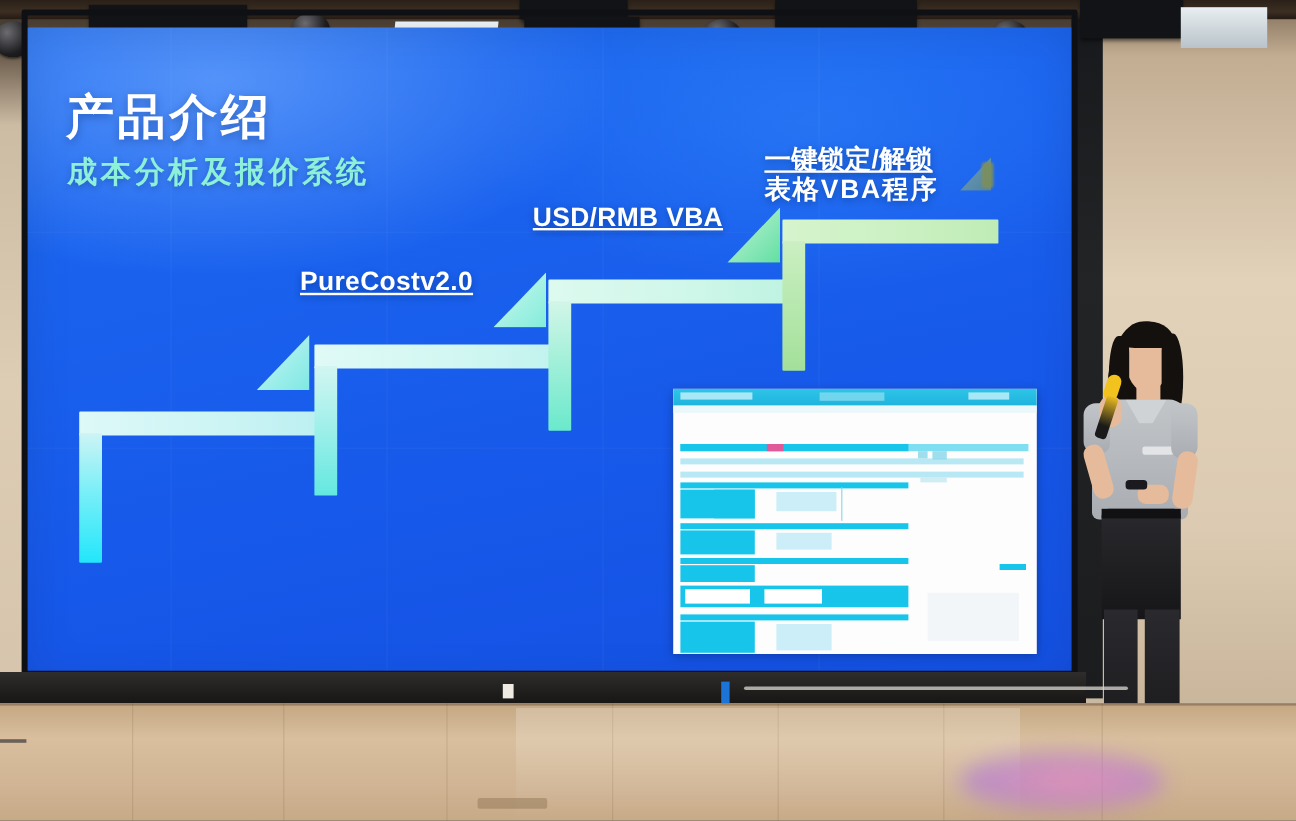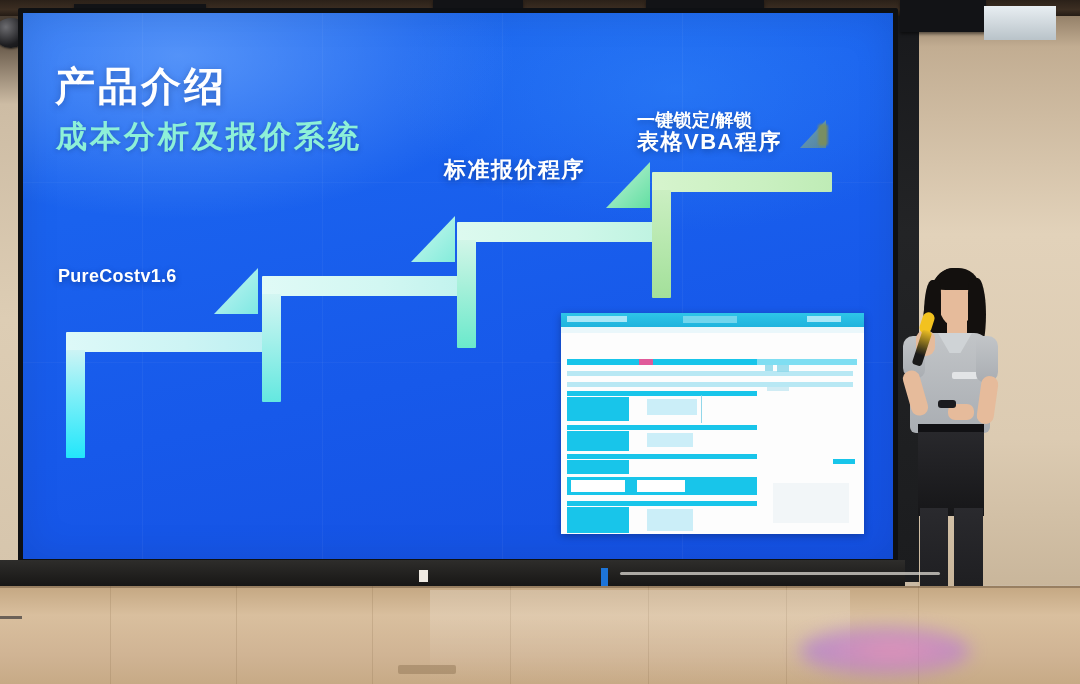--- a/index.html
+++ b/index.html
@@ -20,48 +20,48 @@
   
   .truss{position:absolute;left:0;top:0;width:1080px;height:16px;
          background:linear-gradient(180deg,#2b2119 0%,#3c2e22 60%,#241b14 100%);}
   .light{position:absolute;border-radius:50%;
          background:radial-gradient(circle at 35% 30%,#6c6c70,#1d1d20 60%,#0c0c0e);
          box-shadow:0 1px 2px rgba(0,0,0,.6);}
   .panel-dark{position:absolute;background:#121316;box-shadow:0 2px 3px rgba(0,0,0,.5);}
   .panel-lite{position:absolute;background:linear-gradient(180deg,#e8eef2,#b9c3c9);}
 
   
-  .screen{position:absolute;left:22px;top:12px;width:872px;height:548px;overflow:hidden;
+  .screen{position:absolute;left:22px;top:23px;width:872px;height:548px;overflow:hidden;
     background:
       radial-gradient(ellipse 62% 48% at 18% 8%, rgba(120,175,255,.60) 0%, rgba(70,135,250,0) 62%),
       radial-gradient(ellipse 50% 40% at 75% 14%, rgba(60,150,255,.35) 0%, rgba(40,110,235,0) 65%),
       linear-gradient(168deg,#1f6bf0 0%,#1a62ee 30%,#1759ea 62%,#1450e2 100%);
     box-shadow:inset 0 0 40px rgba(0,0,0,.10);}
   .seam{position:absolute;top:0;bottom:0;width:1px;background:rgba(255,255,255,.045);}
   .seam-h{position:absolute;left:0;right:0;height:1px;background:rgba(255,255,255,.035);}
   .screen-frame{position:absolute;left:18px;top:8px;width:880px;height:556px;
         border:5px solid #0e1013;box-sizing:border-box;border-radius:2px;pointer-events:none;}
   .screen-bottom{position:absolute;left:0px;top:560px;width:905px;height:26px;
         background:linear-gradient(180deg,#2e2d2b,#171615);}
 
   
   .s-title{position:absolute;left:33px;top:47px;font-size:40px;font-weight:bold;color:#ffffff;
            letter-spacing:3px;text-shadow:0 2px 7px rgba(0,30,90,.35);white-space:nowrap;}
-  .s-sub{position:absolute;left:34px;top:104px;font-size:31px;font-weight:bold;color:#8df0d8;
+  .s-sub{position:absolute;left:34px;top:104px;font-size:25px;font-weight:bold;color:#8df0d8;
          letter-spacing:3px;white-space:nowrap;text-shadow:0 1px 5px rgba(0,40,90,.3);}
 
   
   .step{position:absolute;}
   .bar{position:absolute;border-radius:1px;}
   .leg{position:absolute;border-radius:1px;}
   .tri{position:absolute;}
 
   .lbl{position:absolute;color:#fff;font-weight:bold;white-space:nowrap;
        text-shadow:0 2px 6px rgba(0,35,95,.45);line-height:1.12;}
-  .lbl .l1{font-size:18px;letter-spacing:.3px;}
+  .lbl .l1{font-size:22px;letter-spacing:.3px;text-decoration:underline;}
   .lbl .l2{font-size:22px;letter-spacing:1.5px;}
 
   
   .sheet{position:absolute;left:561px;top:313px;width:303px;height:221px;background:#fdfdfd;
          box-shadow:0 2px 8px rgba(0,0,0,.28);overflow:hidden;}
   .sheet-tb{position:absolute;left:0;top:0;width:100%;height:14px;
             background:linear-gradient(180deg,#2ec5e8,#1fb3dd);}
   .sheet-tb2{position:absolute;left:0;top:14px;width:100%;height:6px;background:#eaf7fb;}
   .sh-row{position:absolute;background:#18c5ea;}
   .sh-line{position:absolute;background:#b8e8f4;}
@@ -118,46 +118,46 @@
 
     <div class="step">
       <div class="bar" style="left:44px;top:320px;width:198px;height:20px;
                   background:linear-gradient(90deg,#ddf9f8,#cdf4f4 60%,#bdf0f2);"></div>
       <div class="leg" style="left:44px;top:338px;width:19px;height:108px;
                   background:linear-gradient(180deg,#cdf4f5 0%,#7aeff8 45%,#22e6fb 100%);"></div>
       <div class="tri" style="left:192px;top:256px;width:44px;height:46px;
                   background:linear-gradient(135deg,#c9f6f3,#7fe8e3);
                   clip-path:polygon(100% 0,100% 100%,0 100%);"></div>
       <div class="lbl" style="left:36px;top:254px;">
-        <div class="l1">PureCostv1.6</div>
       </div>
     </div>
 
     <div class="step">
       <div class="bar" style="left:240px;top:264px;width:198px;height:20px;
                   background:linear-gradient(90deg,#e0faf6,#d2f7f2 60%,#c2f3ee);"></div>
       <div class="leg" style="left:240px;top:282px;width:19px;height:108px;
                   background:linear-gradient(180deg,#d3f6f2 0%,#a2f0ea 45%,#63e8e0 100%);"></div>
       <div class="tri" style="left:389px;top:204px;width:44px;height:46px;
                   background:linear-gradient(135deg,#cdf8ef,#84ecdb);
                   clip-path:polygon(100% 0,100% 100%,0 100%);"></div>
       <div class="lbl" style="left:228px;top:200px;">
+        <div class="l1">PureCostv2.0</div>
       </div>
     </div>
 
     <div class="step">
       <div class="bar" style="left:435px;top:210px;width:198px;height:20px;
                   background:linear-gradient(90deg,#ddfaef,#cff7e9 60%,#bff3e1);"></div>
       <div class="leg" style="left:435px;top:228px;width:19px;height:108px;
                   background:linear-gradient(180deg,#d2f6e8 0%,#a4f0d9 45%,#6ae9cc 100%);"></div>
       <div class="tri" style="left:584px;top:150px;width:44px;height:46px;
                   background:linear-gradient(135deg,#c5f3d8,#62dfa2);
                   clip-path:polygon(100% 0,100% 100%,0 100%);"></div>
       <div class="lbl" style="left:422px;top:146px;">
-        <div class="l2">标准报价程序</div>
+        <div class="l1">USD/RMB VBA</div>
       </div>
     </div>
 
     <div class="step">
       <div class="bar" style="left:630px;top:160px;width:180px;height:20px;
                   background:linear-gradient(90deg,#d6f4cd,#caf0c1 60%,#bfecb6);"></div>
       <div class="leg" style="left:630px;top:178px;width:19px;height:108px;
                   background:linear-gradient(180deg,#cbefc2 0%,#b7e8ae 50%,#a3e09a 100%);"></div>
       <div class="tri" style="left:778px;top:108px;width:26px;height:28px;opacity:.55;
                   background:linear-gradient(135deg,#a8c88a,#7d9c63);

